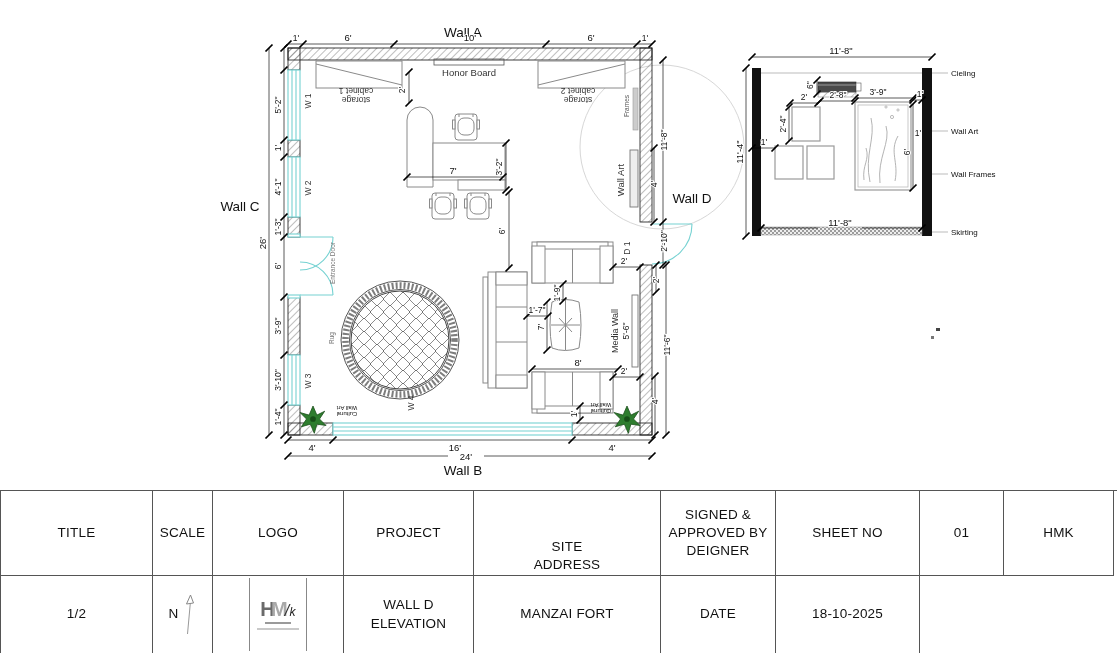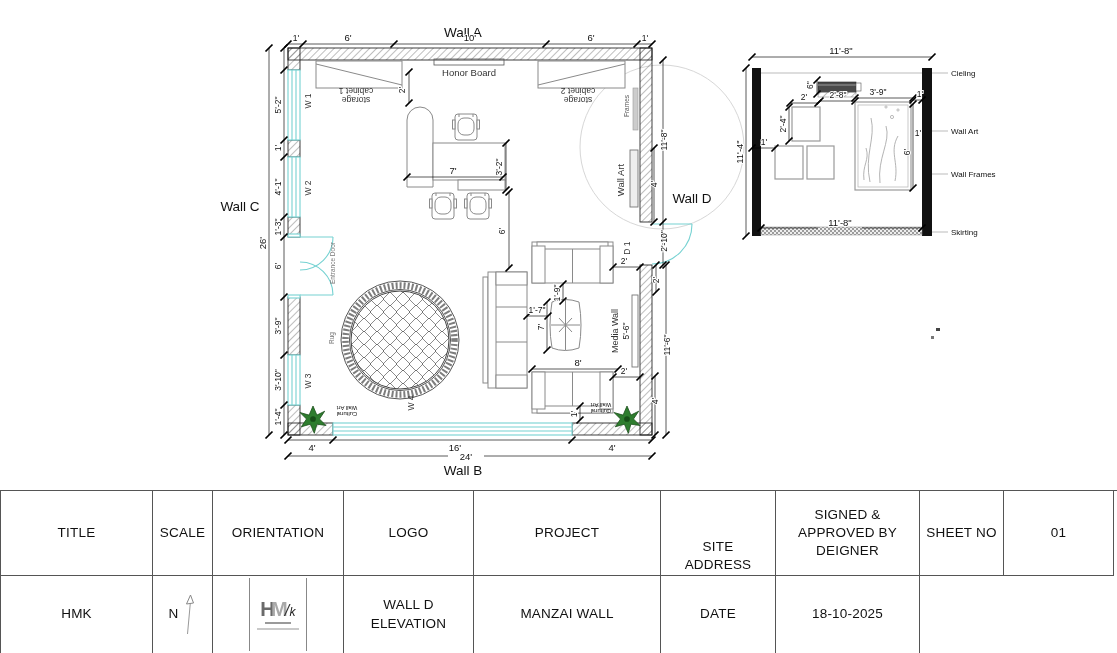--- a/index.html
+++ b/index.html
@@ -453,48 +453,48 @@
   <g>
     <rect x="936" y="328" width="4" height="3" fill="#444"></rect>
     <rect x="931" y="336" width="3" height="3" fill="#777"></rect>
   </g>
 </svg>
 
 
 <div id="tblock">
   <div class="cell">TITLE</div>
   <div class="cell">SCALE</div>
-  <div class="cell">ORIENTATION</div>
   <div class="cell">LOGO</div>
   <div class="cell">PROJECT</div>
   <div class="cell">
         <span class="wrap-narrow" style="max-width:80px">SITE ADDRESS</span>
       </div>
   <div class="cell">
         <span style="max-width:130px">SIGNED &amp; APPROVED BY DEIGNER</span>
       </div>
   <div class="cell">SHEET NO</div>
   <div class="cell">01</div>
 
   <div class="cell">HMK</div>
+  <div class="cell">1/2</div>
   <div class="cell orientation-cell">
     <span>N</span>
     <svg width="16" height="46" viewBox="0 0 16 46">
       <line x1="7.5" y1="42" x2="10.5" y2="9" stroke="#999" stroke-width="1"></line>
       <path d="M 6.5,12 L 10.5,3 L 13.5,11 Z" fill="#fff" stroke="#888" stroke-width="1"></path>
     </svg>
   </div>
   <div class="cell logo-cell">
     <div class="logo-inner">
       <div class="logo-mark"><span>H</span><span class="m">M</span><span class="sl">/</span><span class="k">k</span></div>
       <div class="logo-bar1"></div>
       <div class="logo-bar2"></div>
     </div>
   </div>
   <div class="cell">
         <span style="max-width:95px">WALL D ELEVATION</span>
       </div>
-  <div class="cell">MANZAI WALL</div>
+  <div class="cell">MANZAI FORT</div>
   <div class="cell">DATE</div>
   <div class="cell">18-10-2025</div>
 </div>
 
 </div>
 
 </body></html>

